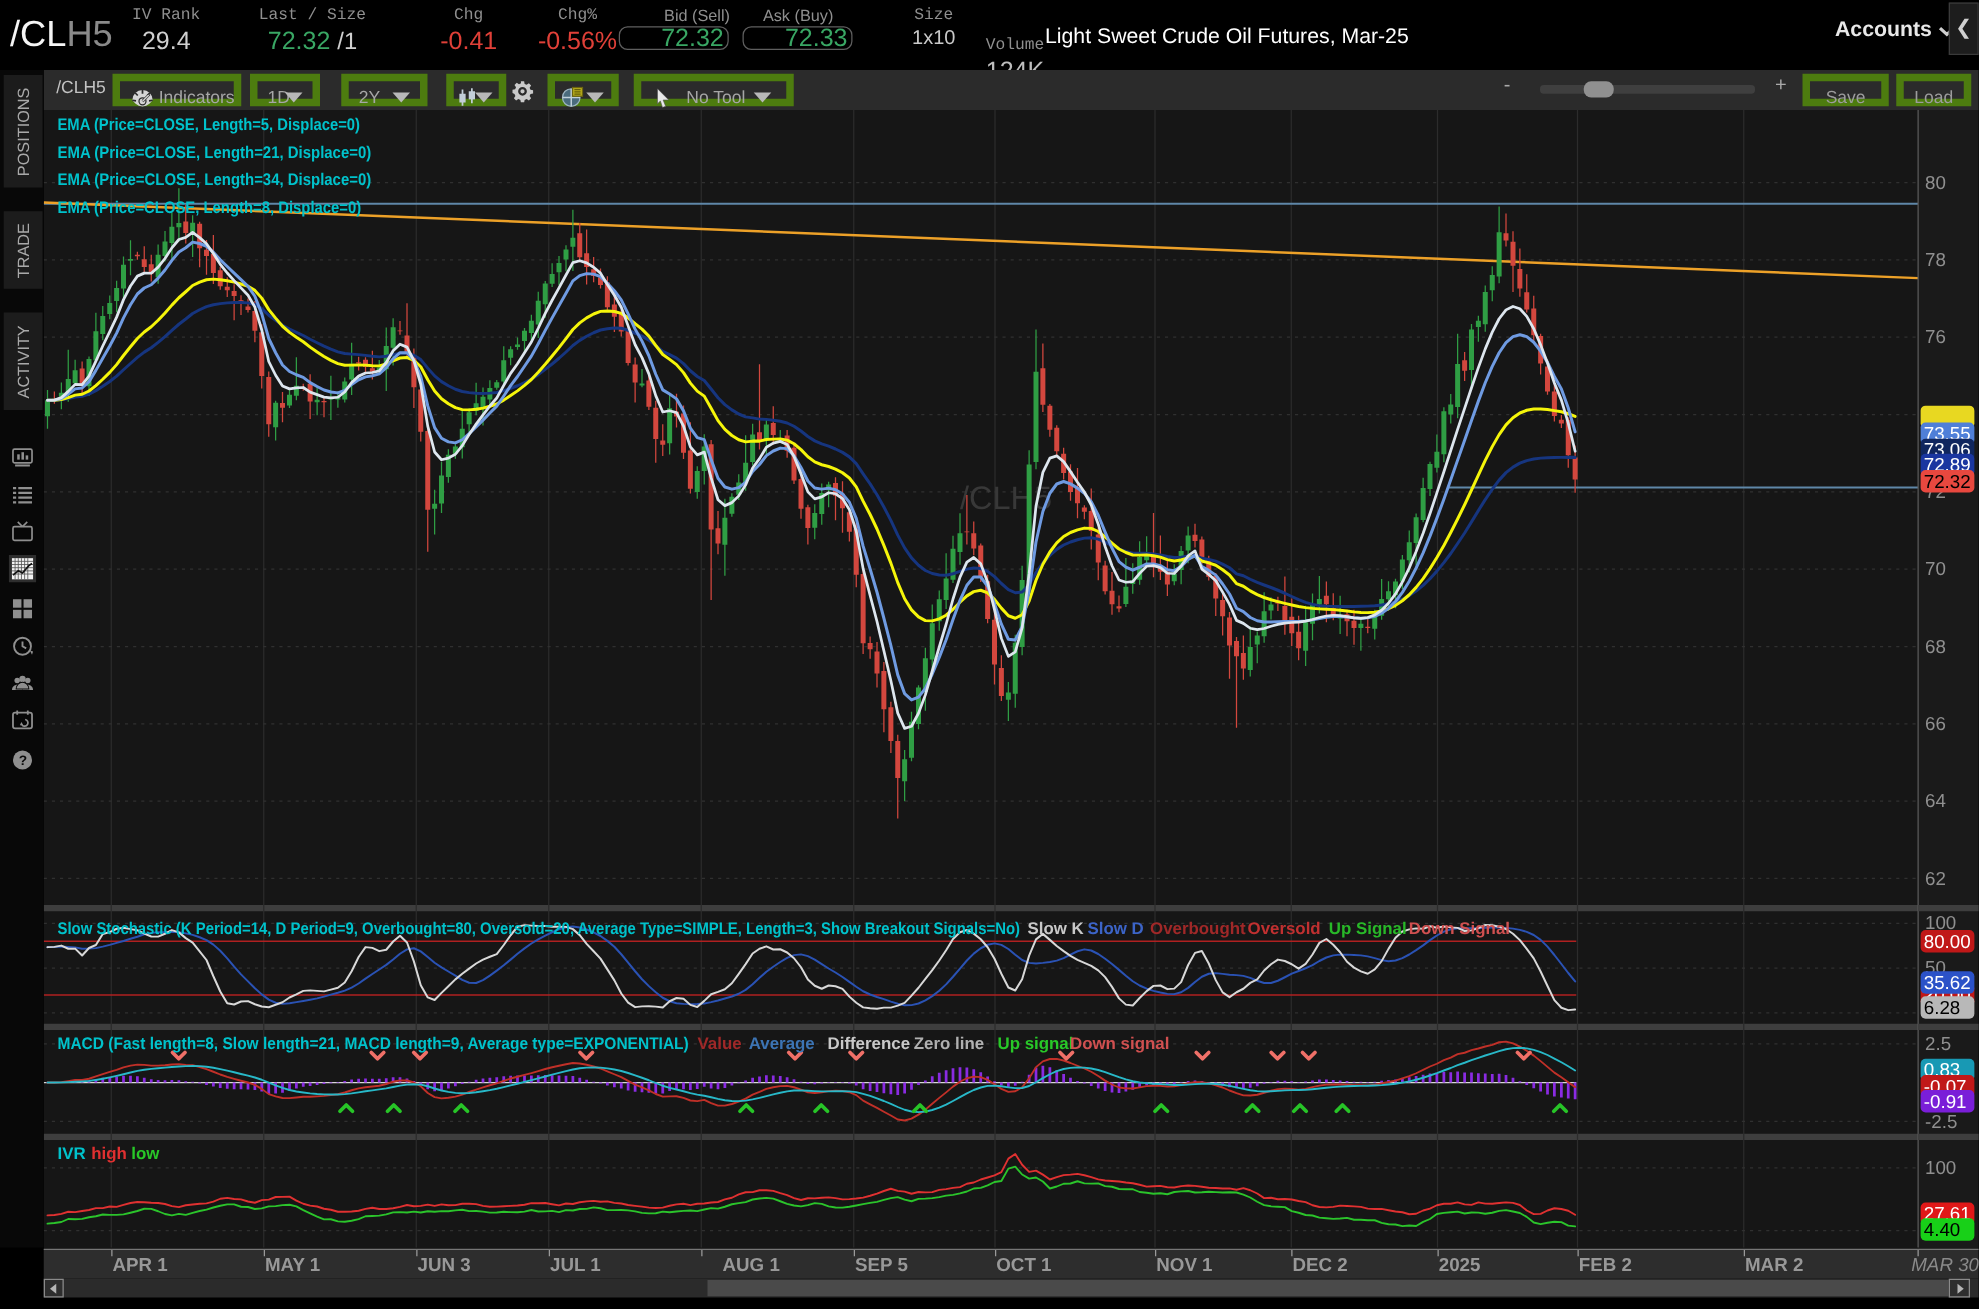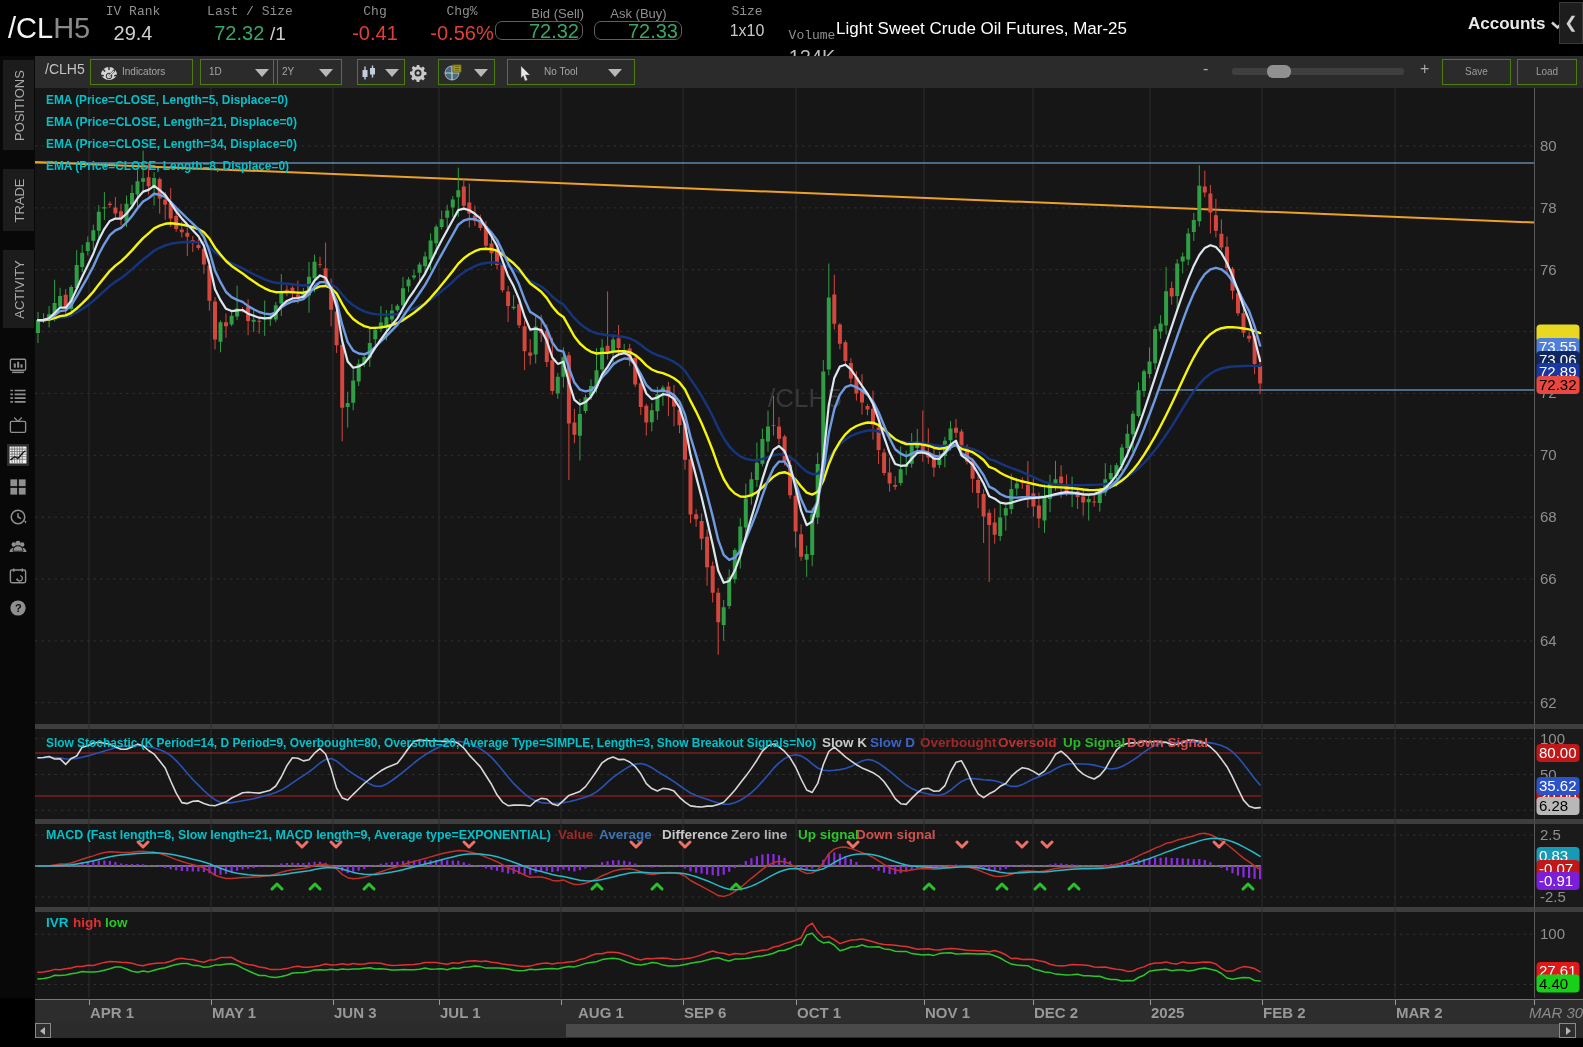--- a/index.html
+++ b/index.html
@@ -19,22 +19,22 @@
 .red { color:#e04038; }
 .bidbox { width:88px; height:19px; border:1px solid #5f5f5f; border-radius:7px;
   text-align:right; font-size:20px; line-height:18px; padding-right:3px; }
 #title { color:#ffffff; font-size:17px; }
 #accounts { color:#e8e8e8; font-size:17px; font-weight:bold; }
 .chev { display:inline-block; width:0; height:0; border-left:6px solid transparent;
   border-right:6px solid transparent; border-top:7px solid #b8b8b8; vertical-align:middle; }
 
 
 #toolbar { left:35px; top:56px; width:1548px; height:32px; background:#2b2b2b; }
-.tbtn { position:absolute; top:3px; height:26px; border:1px solid #4d7c0f;
-  color:#a6a6a6; font-size:10px; line-height:24px; }
+.tbtn { position:absolute; top:3px; height:26px; border:6px solid #4d7c0f;
+  color:#a6a6a6; font-size:14px; line-height:24px; }
 .tbtn .chev { border-left-width:7px; border-right-width:7px; border-top-width:8px; }
 
 
 #sidebar { left:0; top:56px; width:35px; height:942px; background:#080808; }
 .vtab { position:absolute; left:3px; width:31px; background:#1c1c1c;
   color:#a9a9a9; font-size:13px; overflow:hidden; }
 .vtab div { transform:rotate(-90deg); white-space:nowrap; position:absolute;
   height:31px; line-height:31px; text-align:center; }
 
 
@@ -81,21 +81,21 @@
     <span class="abs" style="left:10px; top:5px; color:#c3c3c3; font-size:14px;">/CLH5</span>
     <div class="tbtn" style="left:55px; width:103px;">
       <svg width="20" height="17" viewBox="0 0 20 17" style="position:absolute;left:8px;top:5px;">
         <path d="M10 2 A8.2 8.2 0 0 0 1.8 10.2 L4.5 13 A8.2 8.2 0 0 0 15.5 13 L18.2 10.2 A8.2 8.2 0 0 0 10 2 Z" fill="#d4d4d4"></path>
         <path d="M10 2v3M4.2 4.4l2 2M15.8 4.4l-2 2M1.8 10.2l3 .5M18.2 10.2l-3 .5" stroke="#2b2b2b" stroke-width="1.4"></path>
         <circle cx="10" cy="11" r="2.8" fill="#d4d4d4" stroke="#2b2b2b" stroke-width="1"></circle>
         <path d="M10 11 L15.5 5.5" stroke="#2b2b2b" stroke-width="2"></path>
         <path d="M10 11 L15 6" stroke="#d4d4d4" stroke-width="1.2"></path>
       </svg>
       <span style="margin-left:31px;">Indicators</span></div>
-    <div class="tbtn" style="left:165px; width:78px; padding-left:8px;">1D
+    <div class="tbtn" style="left:165px; width:56px; padding-left:8px;">1D
       <span class="chev" style="position:absolute; right:8px; top:9px;"></span></div>
     <div class="tbtn" style="left:238px; width:69px; padding-left:8px;">2Y
       <span class="chev" style="position:absolute; right:8px; top:9px;"></span></div>
     <div class="tbtn" style="left:322px; width:48px;">
       <svg width="16" height="16" viewBox="0 0 16 16" style="position:absolute;left:3px;top:5px;">
         <rect x="1.5" y="5" width="5" height="7" fill="#c2ced8"></rect>
           <path d="M4 1.5v13" stroke="#c2ced8" stroke-width="1.4"></path>
         <rect x="9" y="3" width="5" height="6.5" fill="#c2ced8"></rect>
           <path d="M11.5 0.5v12" stroke="#c2ced8" stroke-width="1.4"></path>
       </svg>
@@ -318,21 +318,21 @@
       <div class="xlab" style="left:55px;">APR 1</div>
       <div class="tick" style="left:176px;"></div>
       <div class="xlab" style="left:177px;">MAY 1</div>
       <div class="tick" style="left:298px;"></div>
       <div class="xlab" style="left:299px;">JUN 3</div>
       <div class="tick" style="left:404px;"></div>
       <div class="xlab" style="left:405px;">JUL 1</div>
       <div class="tick" style="left:526px;"></div>
       <div class="xlab" style="left:543px;">AUG 1</div>
       <div class="tick" style="left:648px;"></div>
-      <div class="xlab" style="left:649px;">SEP 6</div>
+      <div class="xlab" style="left:649px;">SEP 5</div>
       <div class="tick" style="left:761px;"></div>
       <div class="xlab" style="left:762px;">OCT 1</div>
       <div class="tick" style="left:889px;"></div>
       <div class="xlab" style="left:890px;">NOV 1</div>
       <div class="tick" style="left:998px;"></div>
       <div class="xlab" style="left:999px;">DEC 2</div>
       <div class="tick" style="left:1115px;"></div>
       <div class="xlab" style="left:1116px;">2025</div>
       <div class="tick" style="left:1227px;"></div>
       <div class="xlab" style="left:1228px;">FEB 2</div>

